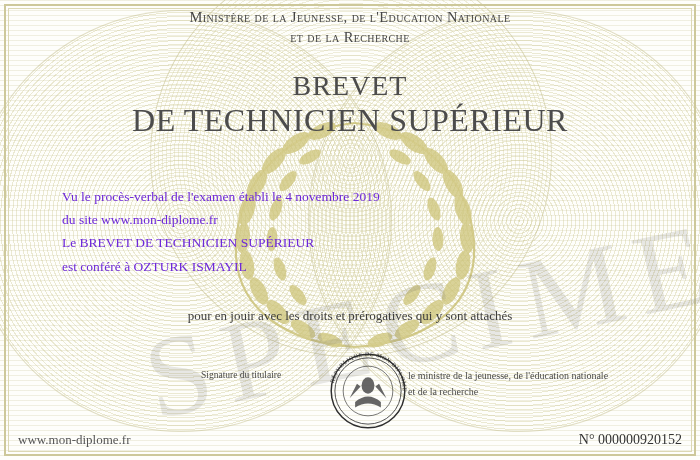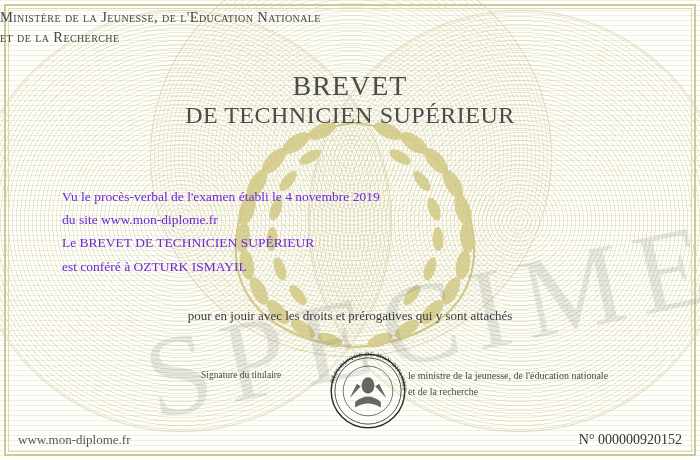--- a/index.html
+++ b/index.html
@@ -65,38 +65,38 @@
     letter-spacing:14px;
     color:rgba(120,120,120,0.17);
     transform:rotate(-12deg);
     white-space:nowrap;
     pointer-events:none;
     font-weight:400;
   }
   
   .ministry{
     position:absolute;top:8px;left:0;right:0;
-    text-align:left;
+    text-align:center;
     font-variant:small-caps;
     font-size:14.5px;
     letter-spacing:.4px;
     color:#454545;
     line-height:1.35;
   }
   .ministry .l2{display:block;}
   .title{
     position:absolute;top:70px;left:0;right:0;
     text-align:center;
     color:#4c4c4c;
   }
   .title .t1{
     display:block;font-size:28px;letter-spacing:1px;line-height:1.15;
   }
   .title .t2{
-    display:block;font-size:24px;letter-spacing:.5px;line-height:1.15;
+    display:block;font-size:32px;letter-spacing:.5px;line-height:1.15;
   }
   
   .body-text{
     position:absolute;top:185px;left:62px;width:560px;
     font-size:13.5px;
     line-height:1.72;
     color:#6d28d9;
   }
   .body-text .ln{display:block;white-space:nowrap;}
   .enjoy{

